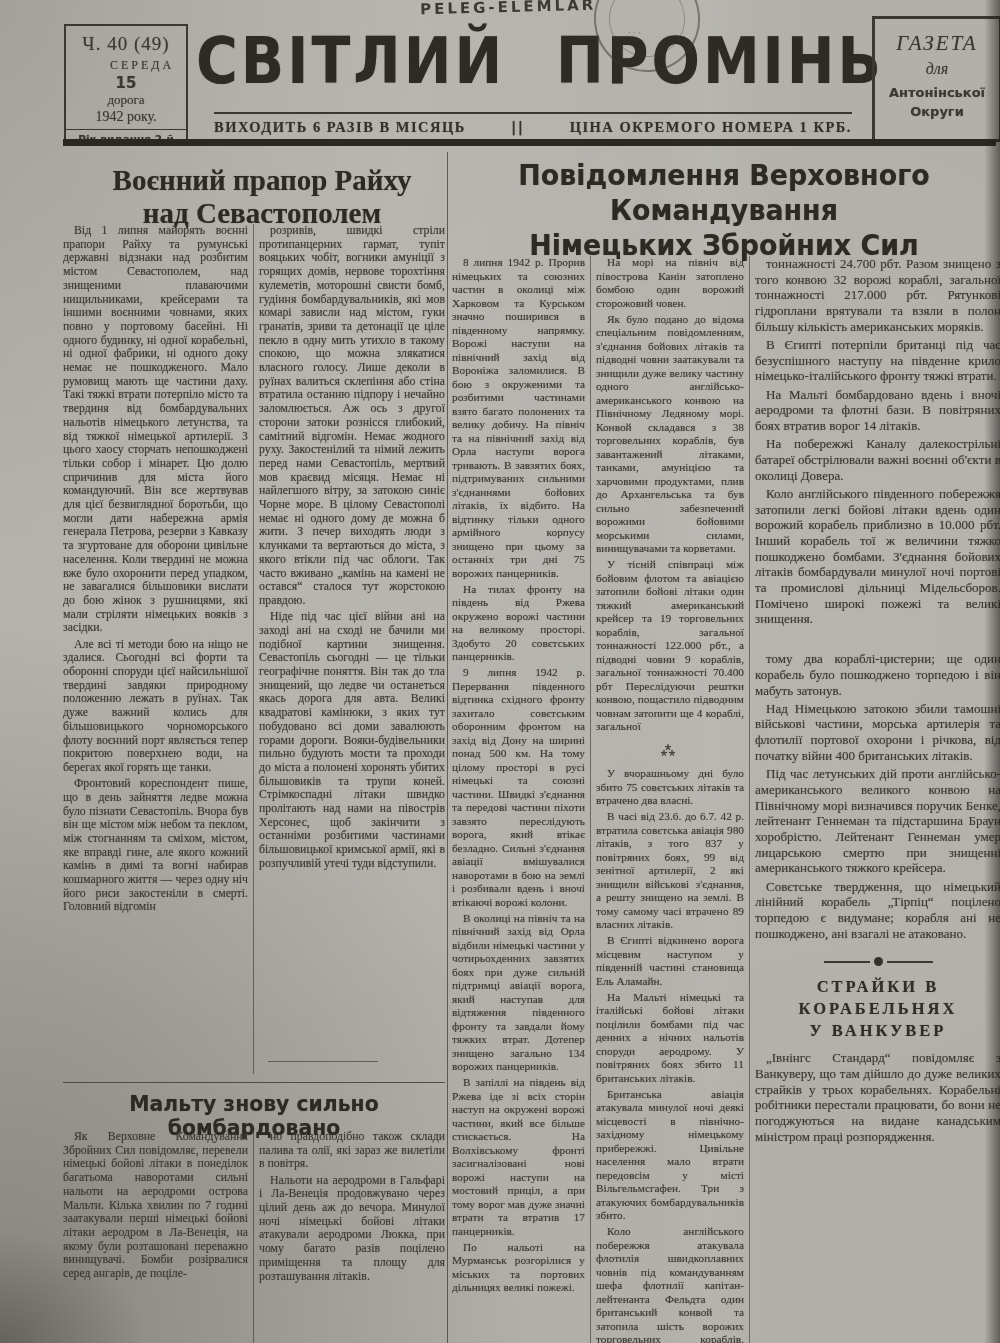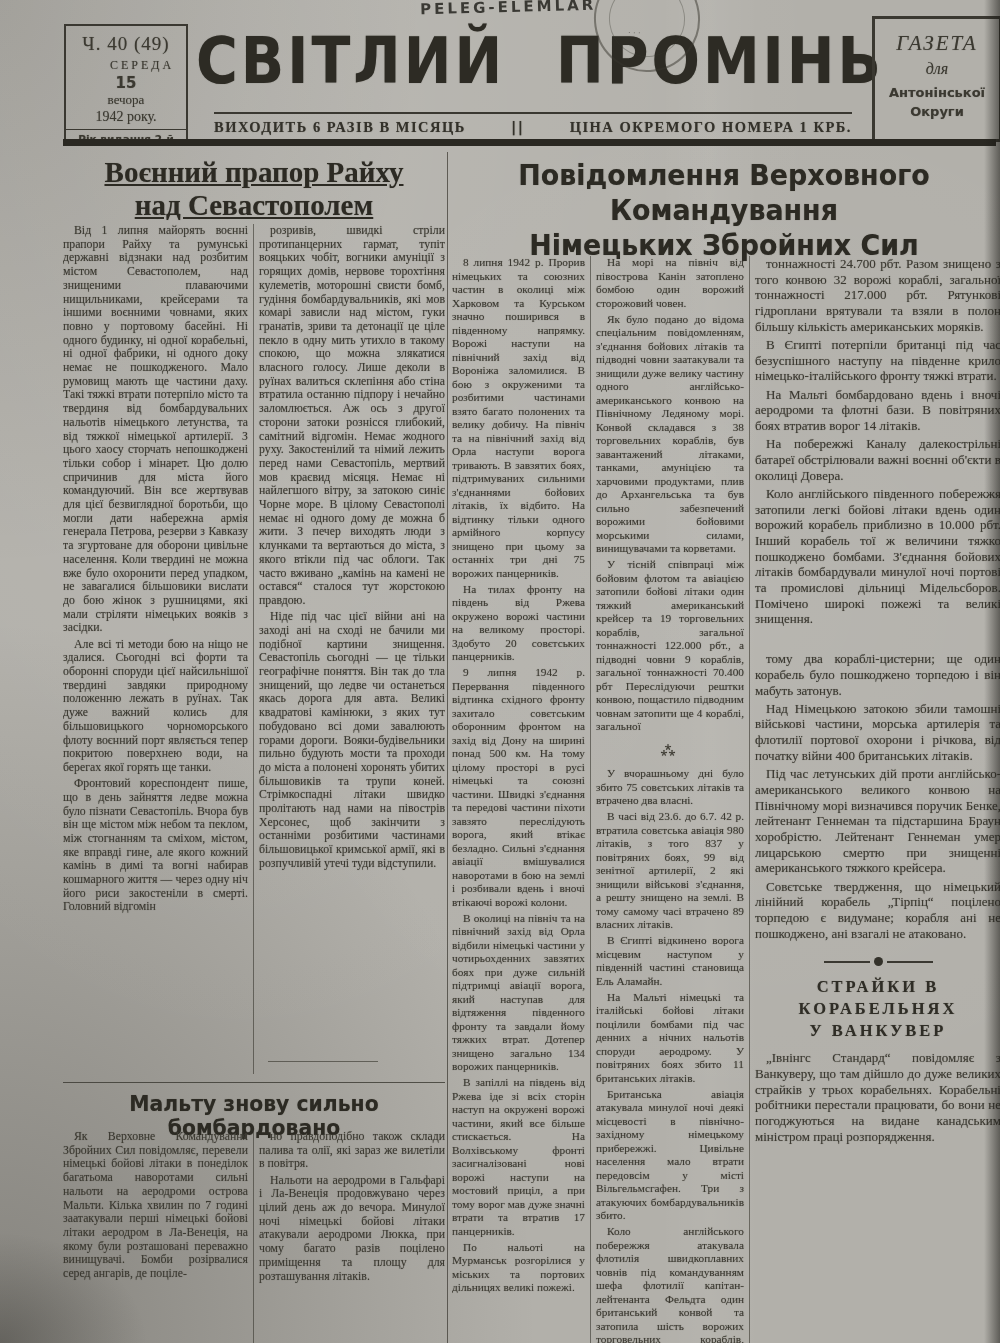--- a/index.html
+++ b/index.html
@@ -55,21 +55,21 @@
   .stamp-mark{position:absolute;left:30px;top:58px;font-size:9px;color:rgba(50,48,40,.55);
     transform:rotate(10deg);letter-spacing:2px;}
 
   .thick-rule{position:absolute;left:63px;top:139px;width:933px;height:7px;background:#2a2822;}
 
   
   .v-main-divider{position:absolute;left:447px;top:152px;width:1px;height:1191px;background:rgba(55,53,45,.7);}
   .col-divider{width:1px;background:rgba(55,53,45,.6);flex:0 0 1px;}
 
   .headline-serif{font-family:"Liberation Serif",serif;font-weight:bold;color:#2c2a23;
-    text-align:center;margin:0;text-decoration:underline;}
+    text-align:center;margin:8px;}
   .headline-sans{font-family:"DejaVu Sans",sans-serif;font-weight:bold;color:#2c2a23;
     text-align:center;margin:0;}
 
   
   .art1-title{position:absolute;left:63px;top:156px;width:382px;font-size:29px;line-height:33px;}
   .art1-cols{position:absolute;left:63px;top:224px;width:382px;height:850px;display:flex;}
   
   .rule-left{position:absolute;left:63px;top:1082px;width:382px;height:1px;background:rgba(50,48,40,.75);}
   .rule-small{position:absolute;left:268px;top:1061px;width:110px;height:1px;background:rgba(50,48,40,.6);}
   .art2-title{position:absolute;left:63px;top:1092px;width:382px;font-size:21px;
@@ -106,21 +106,21 @@
 </style>
 </head>
 <body>
 
 <div class="page">
 
   <div class="issue-box ink">
     <div class="issue-number">Ч. 40 (49)</div>
     <div class="issue-weekday">СЕРЕДА</div>
     <div class="issue-day">15</div>
-    <div class="issue-month">вечора</div>
+    <div class="issue-month">дорога</div>
     <div class="issue-year">1942 року.</div>
     <hr>
     <div class="issue-edition">Рік видання 2-й</div>
   </div>
 
   <h1 class="masthead-title ink">СВІТЛИЙ ПРОМІНЬ</h1>
 
   <div class="subtitle-bar ink">
     <span>ВИХОДИТЬ 6 РАЗІВ В МІСЯЦЬ</span>
     <span class="subtitle-sep">||</span>

